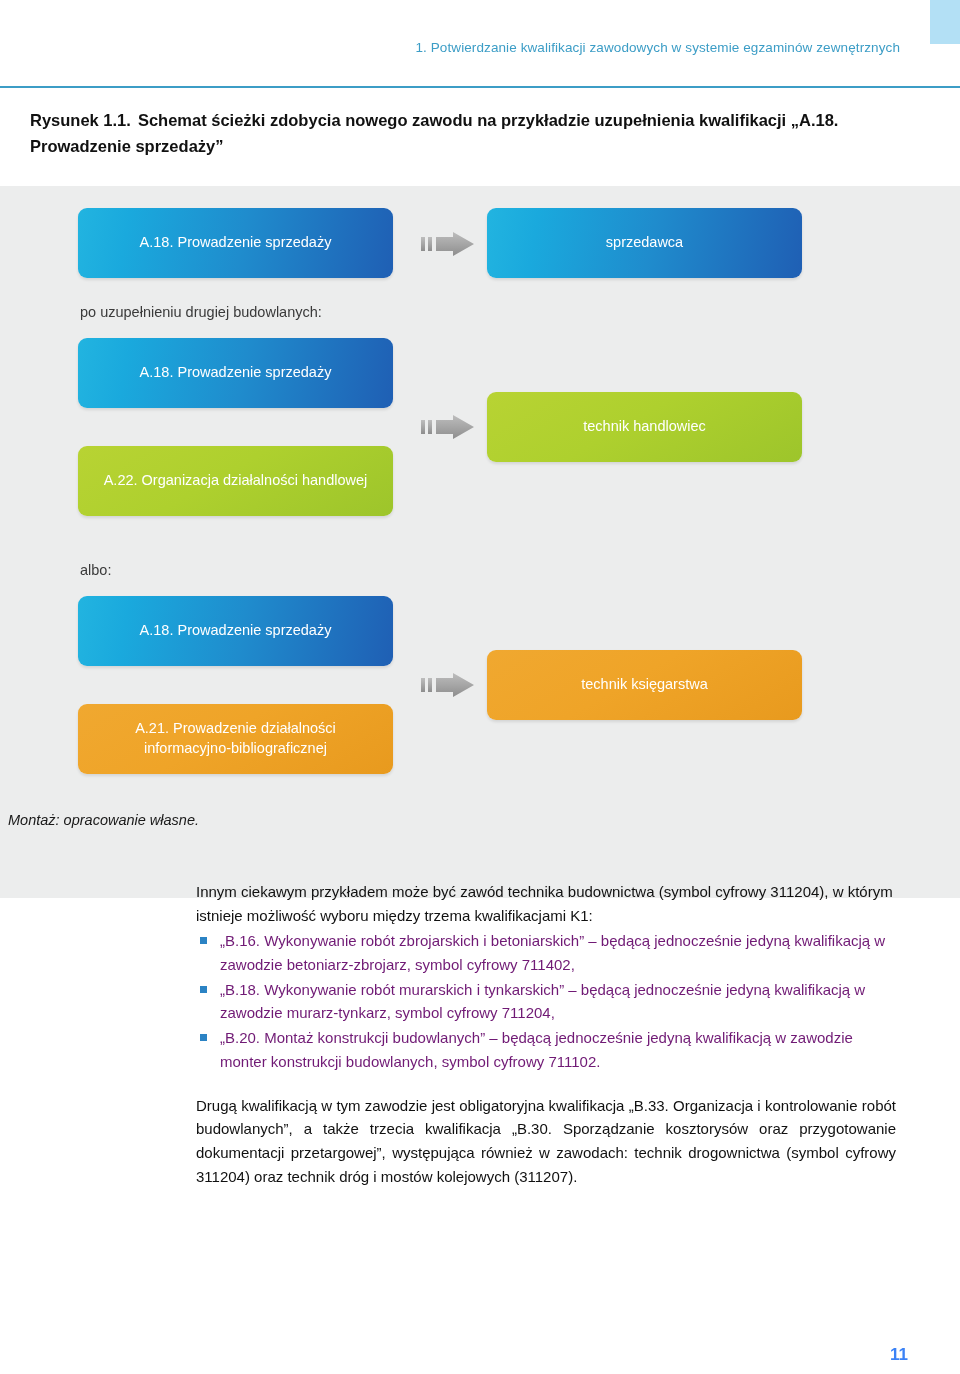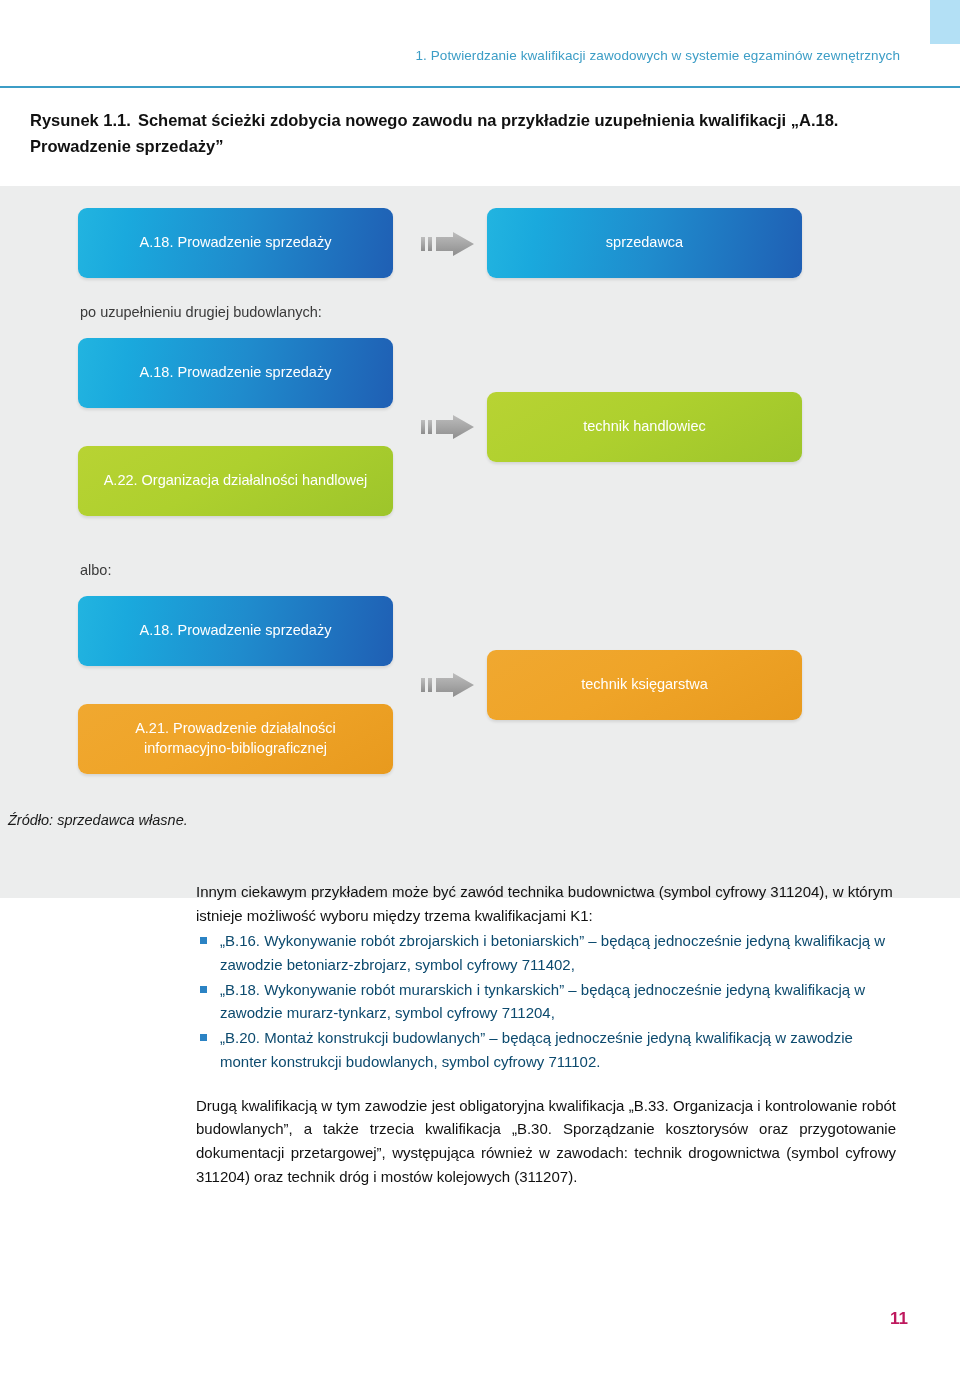--- a/index.html
+++ b/index.html
@@ -22,21 +22,21 @@
     top: 0;
     left: 930px;
     width: 30px;
     height: 44px;
     background: #b3e0f5;
   }
 
   
   .running-header {
     position: absolute;
-    top: 48px;
+    top: 40px;
     left: 0;
     width: 900px;
     text-align: right;
     font-size: 13.5px;
     color: #3c9dc6;
     letter-spacing: .1px;
   }
   .header-rule {
     position: absolute;
     top: 86px;
@@ -143,42 +143,42 @@
   ul.bullets {
     list-style: none;
     margin: 2px 0 0 0;
     padding: 0;
   }
   ul.bullets li {
     position: relative;
     padding-left: 24px;
     font-size: 15px;
     line-height: 1.58;
-    color: #0c4a6e;
+    color: #701a75;
     margin-bottom: 1px;
   }
   ul.bullets li .sq {
     position: absolute;
     left: 4px;
     top: 8px;
     width: 7px;
     height: 7px;
     background: #2b83c4;
   }
 
   
   .folio {
     position: absolute;
-    top: 1309px;
+    top: 1345px;
     left: 0;
     width: 908px;
     text-align: right;
     font-size: 17px;
     font-weight: bold;
-    color: #be185d;
+    color: #3b82f6;
   }
 </style>
 </head>
 <body>
 
 <div class="corner-tab"></div>
 
 <div class="running-header">1. Potwierdzanie kwalifikacji zawodowych w systemie egzaminów zewnętrznych</div>
 <div class="header-rule"></div>
 
@@ -248,21 +248,21 @@
       <rect x="1" y="6" width="4" height="14" fill="url(#agrad3)"></rect>
       <rect x="8" y="6" width="4" height="14" fill="url(#agrad3)"></rect>
       <path d="M16 6 L33 6 L33 1 L54 13 L33 25 L33 20 L16 20 Z" fill="url(#agrad3)"></path>
     </svg>
 
     <div class="box orange" style="left:487px; top:464px; width:315px; height:70px;">technik księgarstwa</div>
   </div>
 
 </div>
 
-<div class="source-note">Źródło: sprzedawca własne.</div>
+<div class="source-note">Montaż: opracowanie własne.</div>
 
 <div class="body-col">
   <p class="para intro">Innym ciekawym przykładem może być zawód technika budownictwa (symbol cyfrowy 311204), w którym istnieje możliwość wyboru między trzema kwalifikacjami K1:</p>
 
   <ul class="bullets">
     <li>
       <span class="sq"></span>
       <span>„B.16. Wykonywanie robót zbrojarskich i betoniarskich” – będącą jednocześnie jedyną kwalifikacją w zawodzie betoniarz-zbrojarz, symbol cyfrowy 711402,</span>
     </li>
     <li>

